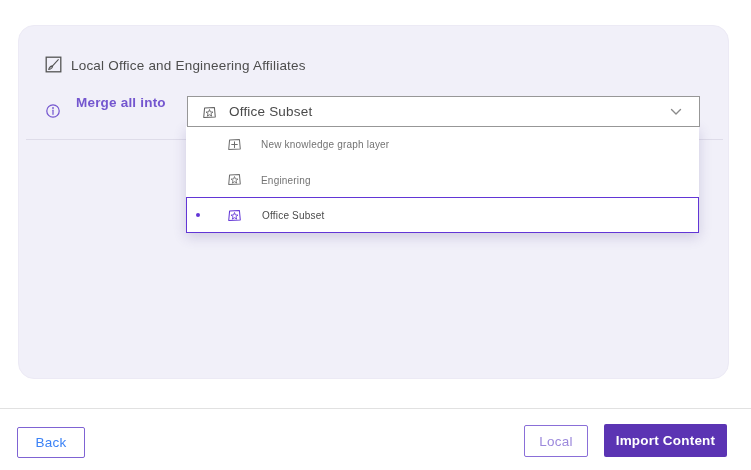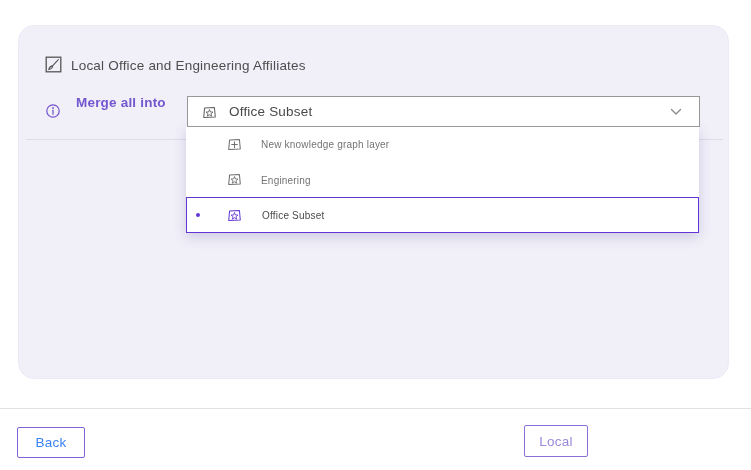--- a/index.html
+++ b/index.html
@@ -118,14 +118,15 @@
           <polygon points="10,6.5 11.06,9.34 14.09,9.47 11.71,11.36 12.53,14.28 10,12.6 7.47,14.28 8.29,11.36 5.91,9.47 8.94,9.34" fill="none" stroke="#6236d6" stroke-width="1" stroke-linejoin="round"></polygon>
         </svg>
       </span>
       <span class="lbl">Office Subset</span>
     </div>
   </div>
 
   <div class="footer-divider"></div>
   <div class="btn btn-back">Back</div>
   <div class="btn btn-cancel">Local</div>
+  <div class="btn btn-import">Import Content</div>
 
 </div>
 
 </body></html>

